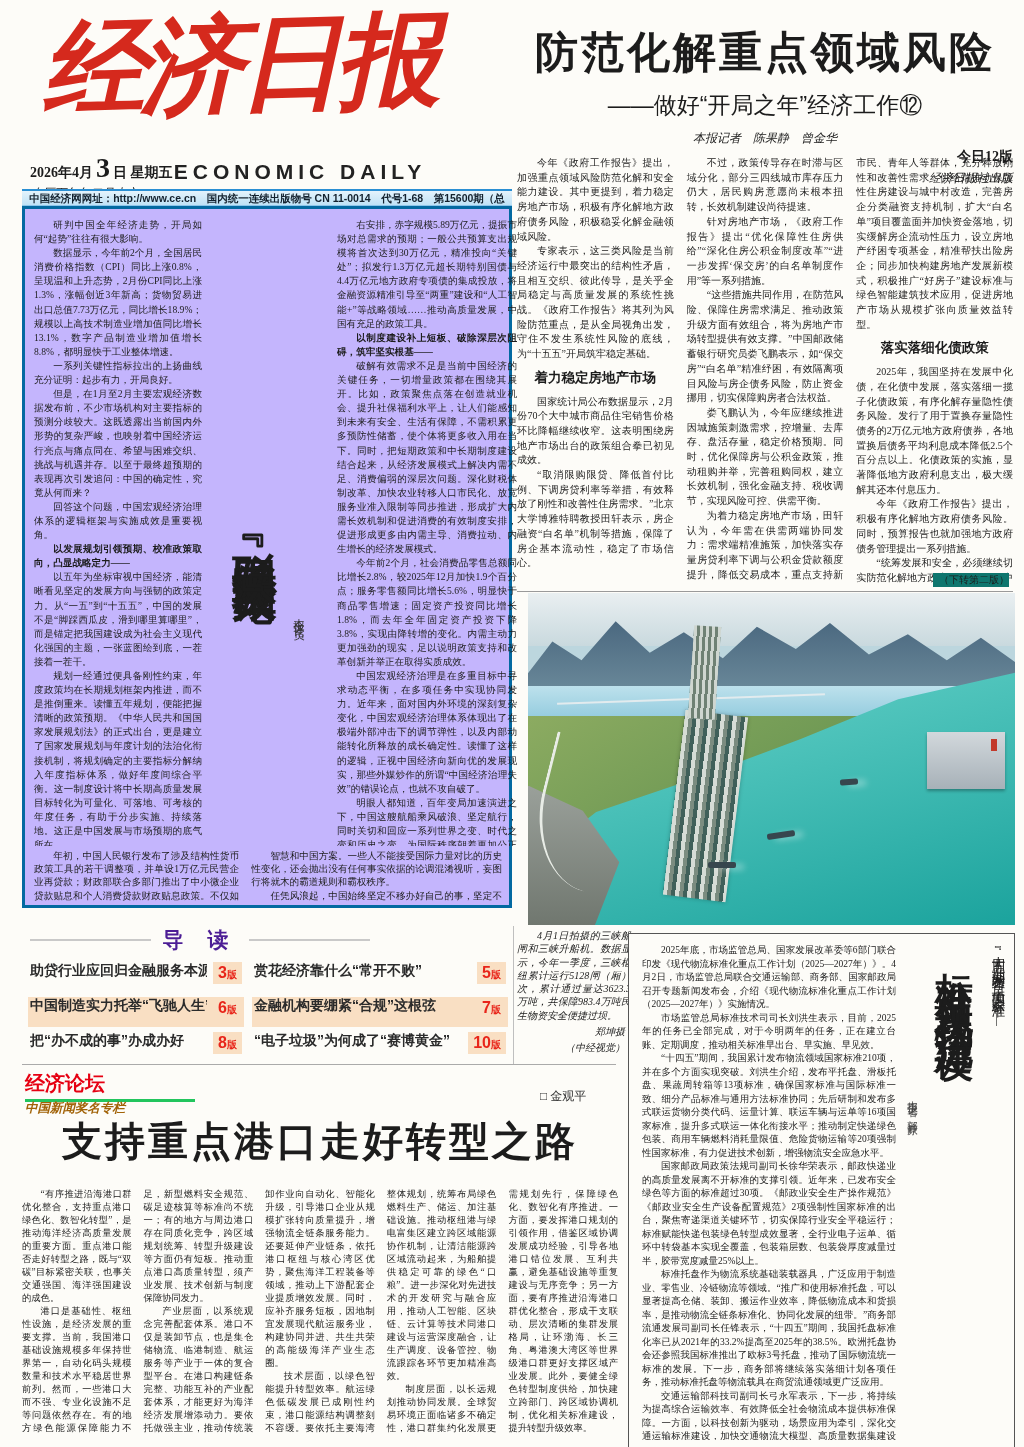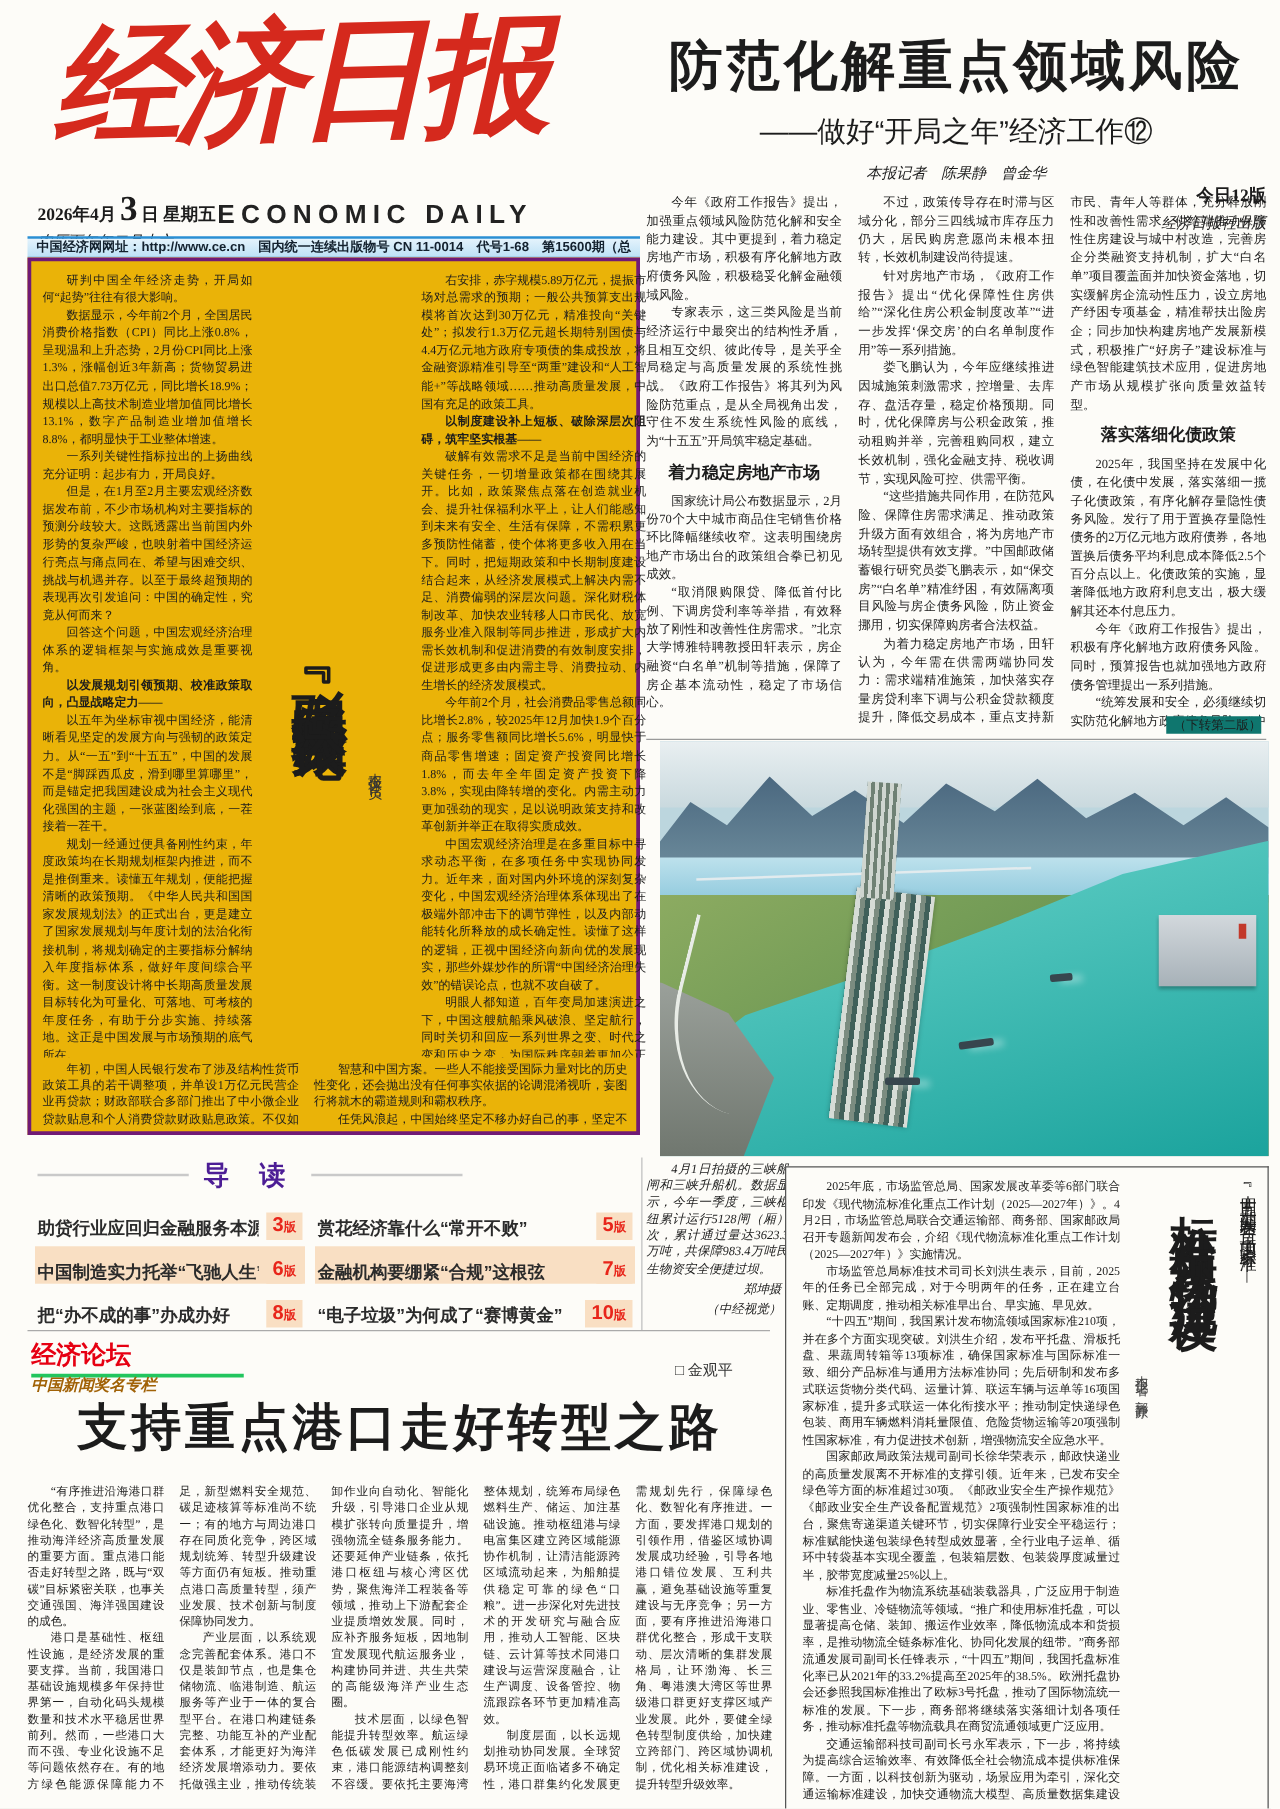--- a/index.html
+++ b/index.html
@@ -29,21 +29,21 @@
   .lead-subhead{text-align:center;font-size:23px;margin-top:8px;font-family:"Liberation Sans","DejaVu Sans",sans-serif;}
   .lead-byline{text-align:center;font-size:12px;margin-top:9px;font-style:italic;}
   .lead-body{margin-top:9px;height:436px;column-count:3;column-gap:13px;font-size:10px;line-height:14.7px;
         text-align:justify;overflow:hidden;}
   .lead-body p,.comm-col p,.comm-bottom p,.forum-body p,.std-body p,.caption p{text-indent:2em;margin:0;}
   .lead-body p.t-h{font-weight:bold;text-align:center;text-indent:0;font-size:13.5px;padding:9px 0;
         font-family:"Liberation Sans","DejaVu Sans",sans-serif;}
   .lead-cont{position:absolute;right:4px;bottom:4px;font-size:10px;background:#0f766e;padding-left:6px;}
 
   
-  .commbox{position:absolute;left:22px;top:206px;width:490px;height:702px;border:3px solid #701a75;background:#eab308;}
+  .commbox{position:absolute;left:22px;top:206px;width:490px;height:702px;border:3px solid #0369a1;background:#c4b5fd;}
   .comm-col{position:absolute;top:9px;height:628px;overflow:hidden;font-size:9.6px;line-height:14.1px;text-align:justify;}
   .comm-col p.t-b{font-weight:bold;}
   .comm-col1{left:9px;width:168px;}
   .comm-col2{left:296px;width:180px;margin-left:16px;}
   .comm-head{position:absolute;left:180px;top:18px;width:100px;height:616px;writing-mode:vertical-rl;
         font-size:44px;font-weight:900;font-family:"Liberation Sans","DejaVu Sans",sans-serif;
         letter-spacing:3px;text-align:center;line-height:100px;}
   .comm-byline{position:absolute;left:266px;top:400px;writing-mode:vertical-rl;font-size:11px;letter-spacing:3px;color:#333;}
   .comm-bottom{position:absolute;left:9px;top:640px;width:468px;height:52px;display:flex;gap:12px;overflow:hidden;
         font-size:9.6px;line-height:13.2px;text-align:justify;}
@@ -80,21 +80,21 @@
   .vsep1{position:absolute;left:513px;top:926px;height:138px;border-left:1px solid #bfbfbf;}
 
   
   .daodu{position:absolute;left:22px;top:920px;width:490px;height:144px;font-family:"Liberation Sans","DejaVu Sans",sans-serif;}
   .daodu-title{position:absolute;left:8px;top:6px;width:340px;display:flex;align-items:center;gap:12px;}
   .daodu-title .line{flex:1;height:2px;background:#c9c9c9;}
   .daodu-title .txt{color:#4c1d95;font-size:21px;font-weight:900;letter-spacing:9px;white-space:nowrap;}
   .daodu-col{position:absolute;top:42px;height:100px;display:flex;flex-direction:column;justify-content:space-between;}
   .daodu-left{left:6px;width:216px;}
   .daodu-right{left:230px;width:256px;}
-  .daodu-item{display:flex;align-items:flex-end;height:30px;padding:0 2px;}
+  .daodu-item{display:flex;align-items:flex-start;height:30px;padding:0 2px;}
   .daodu-item:nth-of-type(2){background:#f9dfc3;}
   .daodu-item .txt{flex:1;font-size:14px;font-weight:bold;color:#2b2b2b;white-space:nowrap;overflow:hidden;}
   .daodu-item .pg{background:#f9dfc3;padding:2px 5px;margin-left:6px;white-space:nowrap;}
   .daodu-item .pn{color:#e8251a;font-size:16px;font-weight:900;}
   .daodu-item .ps{color:#e8251a;font-size:10px;font-weight:bold;}
 
   
   .hdiv{position:absolute;left:22px;top:1064px;width:594px;border-top:1px solid #aaa;}
   .forum-label{position:absolute;left:25px;top:1070px;width:170px;color:#e60012;font-weight:900;font-size:20px;
         font-family:"Liberation Sans","DejaVu Sans",sans-serif;border-bottom:3px solid #22c55e;padding-bottom:2px;}
@@ -136,22 +136,22 @@
     <div class="lead-byline">本报记者　陈果静　曾金华</div>
     <div class="lead-body">
 
     <p class="t-p">今年《政府工作报告》提出，加强重点领域风险防范化解和安全能力建设。其中更提到，着力稳定房地产市场，积极有序化解地方政府债务风险，积极稳妥化解金融领域风险。</p>
         <p class="t-p">专家表示，这三类风险是当前经济运行中最突出的结构性矛盾，且相互交织、彼此传导，是关乎全局稳定与高质量发展的系统性挑战。《政府工作报告》将其列为风险防范重点，是从全局视角出发，守住不发生系统性风险的底线，为“十五五”开局筑牢稳定基础。</p>
         <p class="t-h">着力稳定房地产市场</p>
         <p class="t-p">国家统计局公布数据显示，2月份70个大中城市商品住宅销售价格环比降幅继续收窄。这表明围绕房地产市场出台的政策组合拳已初见成效。</p>
         <p class="t-p">“取消限购限贷、降低首付比例、下调房贷利率等举措，有效释放了刚性和改善性住房需求。”北京大学博雅特聘教授田轩表示，房企融资“白名单”机制等措施，保障了房企基本流动性，稳定了市场信心。</p>
         <p class="t-p">不过，政策传导存在时滞与区域分化，部分三四线城市库存压力仍大，居民购房意愿尚未根本扭转，长效机制建设尚待提速。</p>
         <p class="t-p">针对房地产市场，《政府工作报告》提出“优化保障性住房供给”“深化住房公积金制度改革”“进一步发挥‘保交房’的白名单制度作用”等一系列措施。</p>
+        <p class="t-p">“这些措施共同作用，在防范风险、保障住房需求满足、推动政策升级方面有效组合，将为房地产市场转型提供有效支撑。”中国邮政储蓄银行研究员娄飞鹏表示，如“保交房”“白名单”精准纾困，有效隔离项目风险与房企债务风险，防止资金挪用，切实保障购房者合法权益。</p>
         <p class="t-p">娄飞鹏认为，今年应继续推进因城施策刺激需求，控增量、去库存、盘活存量，稳定价格预期。同时，优化保障房与公积金政策，推动租购并举，完善租购同权，建立长效机制，强化金融支持、税收调节，实现风险可控、供需平衡。</p>
-        <p class="t-p">“这些措施共同作用，在防范风险、保障住房需求满足、推动政策升级方面有效组合，将为房地产市场转型提供有效支撑。”中国邮政储蓄银行研究员娄飞鹏表示，如“保交房”“白名单”精准纾困，有效隔离项目风险与房企债务风险，防止资金挪用，切实保障购房者合法权益。</p>
         <p class="t-p">为着力稳定房地产市场，田轩认为，今年需在供需两端协同发力：需求端精准施策，加快落实存量房贷利率下调与公积金贷款额度提升，降低交易成本，重点支持新市民、青年人等群体，充分释放刚性和改善性需求；供给端推动保障性住房建设与城中村改造，完善房企分类融资支持机制，扩大“白名单”项目覆盖面并加快资金落地，切实缓解房企流动性压力，设立房地产纾困专项基金，精准帮扶出险房企；同步加快构建房地产发展新模式，积极推广“好房子”建设标准与绿色智能建筑技术应用，促进房地产市场从规模扩张向质量效益转型。</p>
         <p class="t-h">落实落细化债政策</p>
         <p class="t-p">2025年，我国坚持在发展中化债，在化债中发展，落实落细一揽子化债政策，有序化解存量隐性债务风险。发行了用于置换存量隐性债务的2万亿元地方政府债券，各地置换后债务平均利息成本降低2.5个百分点以上。化债政策的实施，显著降低地方政府利息支出，极大缓解其还本付息压力。</p>
         <p class="t-p">今年《政府工作报告》提出，积极有序化解地方政府债务风险。同时，预算报告也就加强地方政府债务管理提出一系列措施。</p>
         <p class="t-p">“统筹发展和安全，必须继续切实防范化解地方政府债务风险。”中央财经大学中国财政发展协同创新中心主任、教授姚东旻表示，一方面，要全面评估政府偿债能力、举债空间和债务风险，科学合理确定赤字率、举债规模，坚持化债与经济发展齐头并进。近年来，化债工作持续推进，但新增隐性债务和虚假化债的现象仍时有发生，一些地方债务压力还较大。需要进一步完善全口径地方债务监测体系，推动建立统一的地方政府债务长效监管制度，对违法举债融资严肃追责问责。另一方面，要坚持在发展中化债，在化债中发展。“化债本质上是让债务回归合理水平，不能为了化债而化债，应与经济发展齐头并进。”姚东旻说。</p>
       </div>
     <div class="lead-cont">（下转第二版）</div>
   </div>
 
   <div class="commbox">

